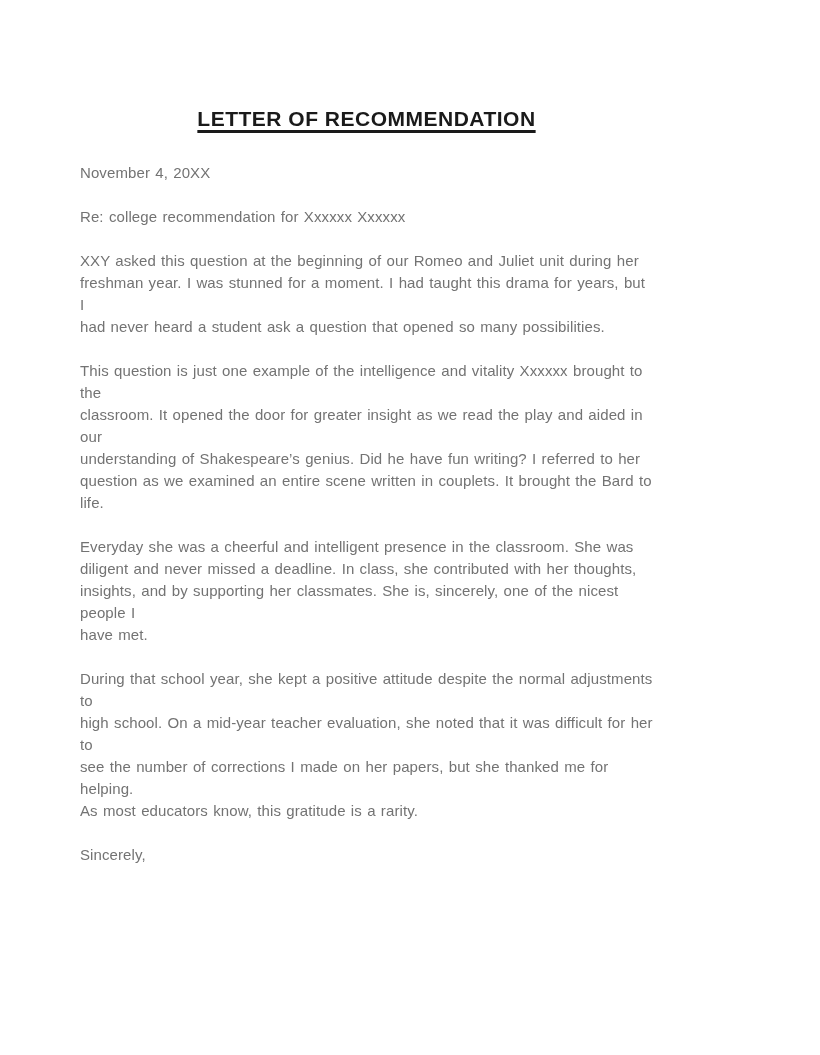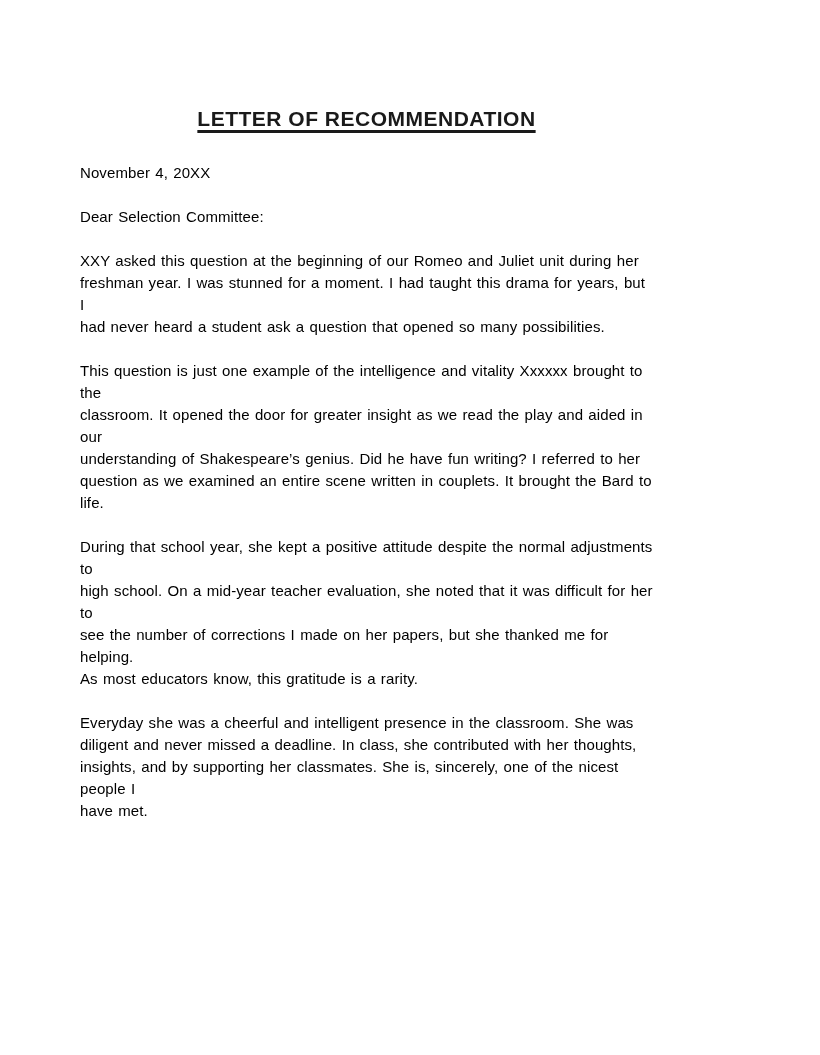--- a/index.html
+++ b/index.html
@@ -24,53 +24,54 @@
     letter-spacing: 0.5px;
     line-height: 28px;
     margin: 0 0 29px 0;
     text-decoration: underline;
     text-decoration-thickness: 3px;
     text-underline-offset: 4px;
   }
   .line, .para {
     font-size: 15px;
     line-height: 22px;
-    color: #000000;
+    color: #737373;
     letter-spacing: 0.1px;
     word-spacing: 1px;
     margin: 0 0 22px 0;
   }
   .para { white-space: pre-line; }
 </style>
 </head>
 <body>
 
 <div class="page">
   <h1 class="title">LETTER OF RECOMMENDATION</h1>
 
   <p class="line">November 4, 20XX</p>
 
+  <p class="line">Re: college recommendation for Xxxxxx Xxxxxx</p>
 
-  <p class="line">Dear Selection Committee:</p>
 
 
   <p class="para">XXY asked this question at the beginning of our Romeo and Juliet unit during her
 freshman year. I was stunned for a moment. I had taught this drama for years, but I
 had never heard a student ask a question that opened so many possibilities.</p>
 
   <p class="para">This question is just one example of the intelligence and vitality Xxxxxx brought to the
 classroom. It opened the door for greater insight as we read the play and aided in our
 understanding of Shakespeare’s genius. Did he have fun writing? I referred to her
 question as we examined an entire scene written in couplets. It brought the Bard to life.</p>
 
+  <p class="para">Everyday she was a cheerful and intelligent presence in the classroom. She was
+diligent and never missed a deadline. In class, she contributed with her thoughts,
+insights, and by supporting her classmates. She is, sincerely, one of the nicest people I
+have met.</p>
+
   <p class="para">During that school year, she kept a positive attitude despite the normal adjustments to
 high school. On a mid-year teacher evaluation, she noted that it was difficult for her to
 see the number of corrections I made on her papers, but she thanked me for helping.
 As most educators know, this gratitude is a rarity.</p>
 
-  <p class="para">Everyday she was a cheerful and intelligent presence in the classroom. She was
-diligent and never missed a deadline. In class, she contributed with her thoughts,
-insights, and by supporting her classmates. She is, sincerely, one of the nicest people I
-have met.</p>
 
 
-
+  <p class="line">Sincerely,</p>
 </div>
 
 </body></html>

